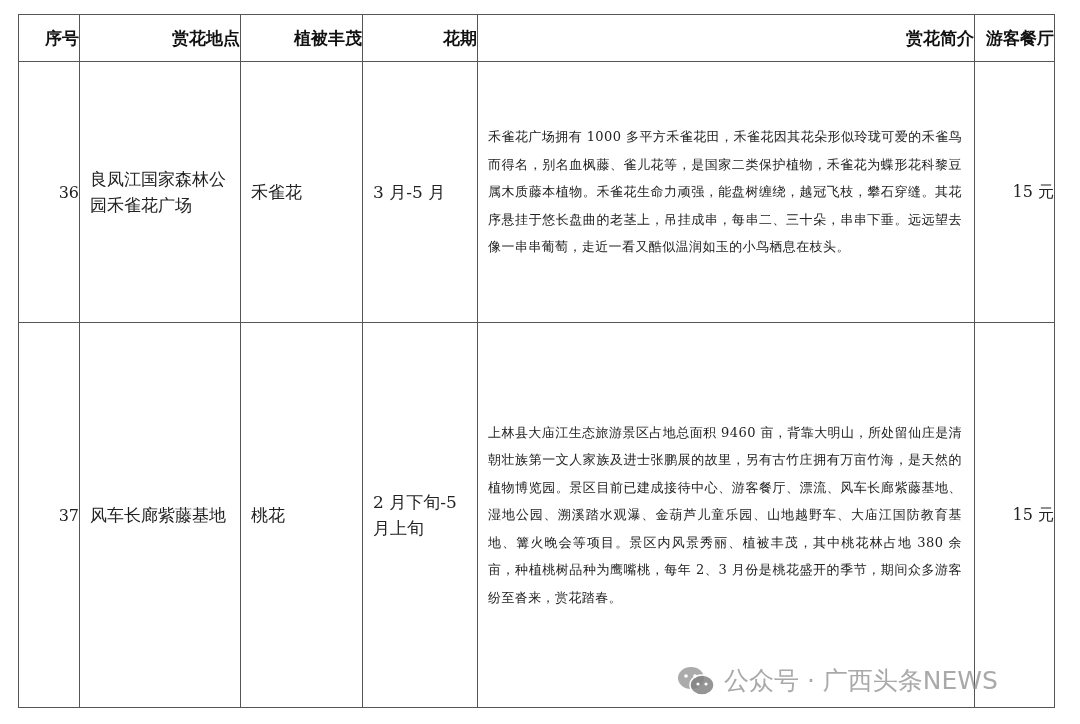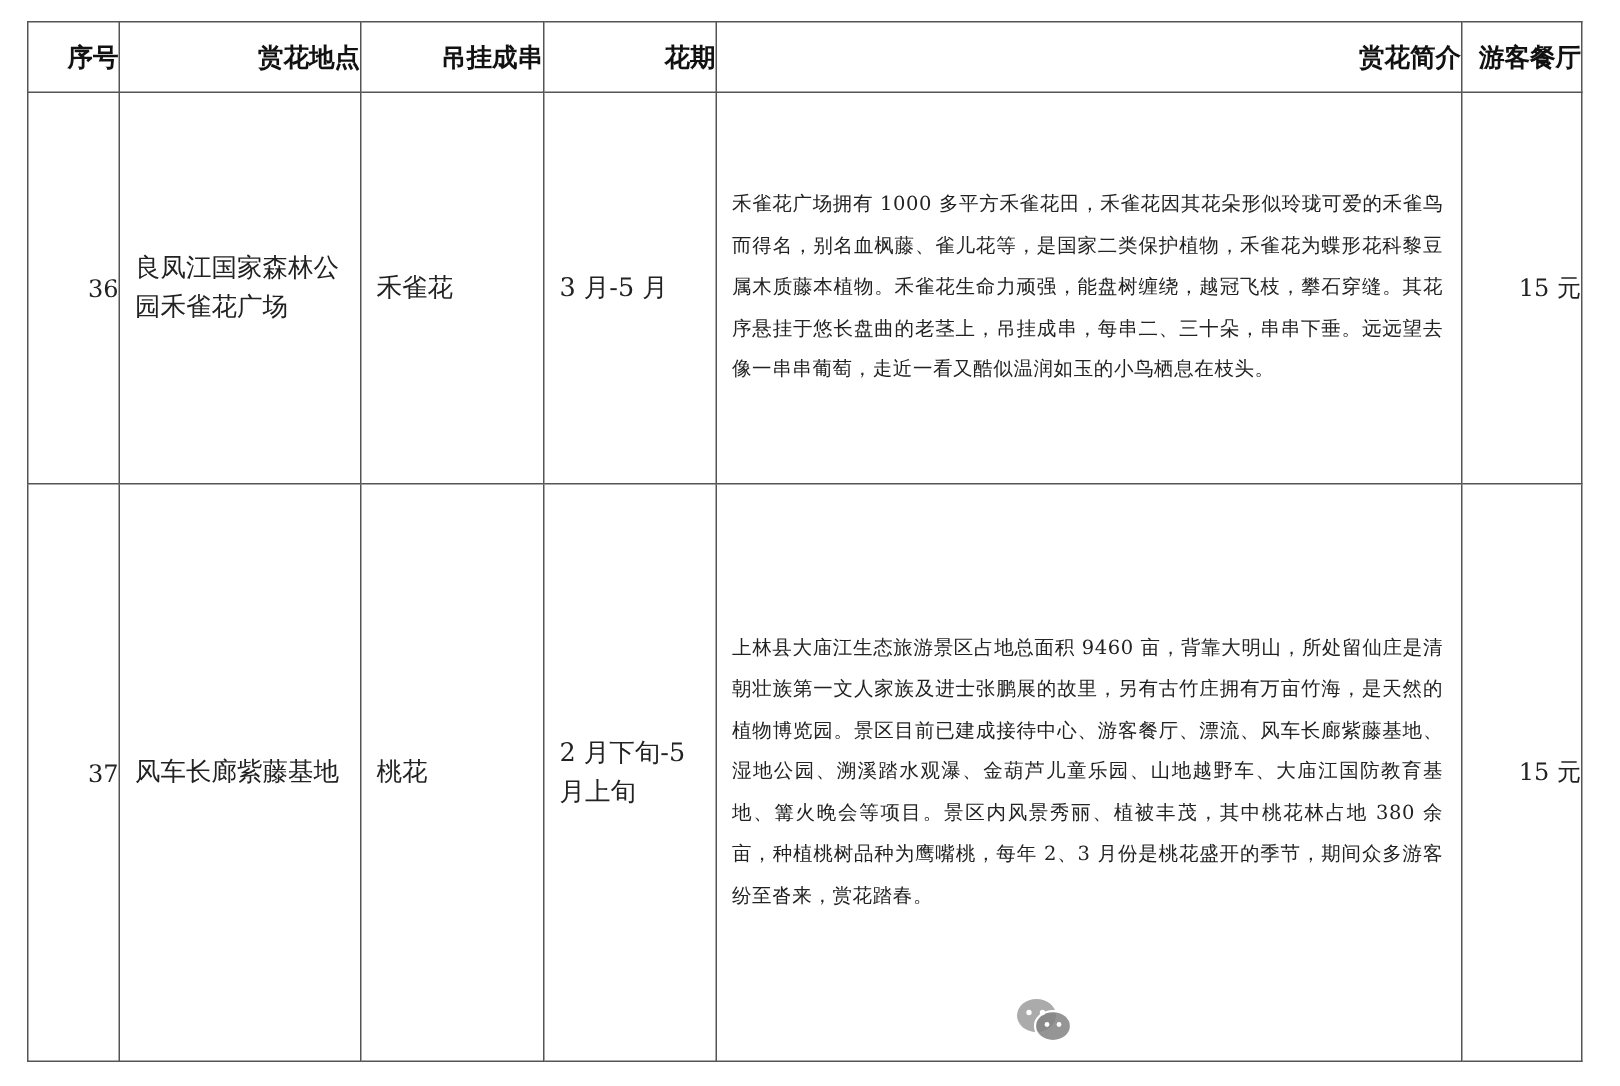--- a/index.html
+++ b/index.html
@@ -31,21 +31,21 @@
       <col class="c-loc">
       <col class="c-kind">
       <col class="c-per">
       <col class="c-desc">
       <col class="c-price">
   </colgroup>
   <thead>
     <tr>
       <th>序号</th>
       <th>赏花地点</th>
-      <th>吊挂成串</th>
+      <th>植被丰茂</th>
       <th>花期</th>
       <th>赏花简介</th>
       <th>游客餐厅</th>
     </tr>
   </thead>
   <tbody>
     <tr class="r1">
       <td class="cell-idx">36</td>
       <td class="cell-loc">良凤江国家森林公园禾雀花广场</td>
       <td class="cell-kind">禾雀花</td>
@@ -66,20 +66,21 @@
 
 <div class="wm-right">
   <svg class="wechat-icon" viewBox="0 0 40 32">
     <ellipse cx="15" cy="13" rx="13" ry="11" fill="rgba(150,150,150,0.8)"></ellipse>
     <ellipse cx="26" cy="20" rx="12" ry="10" fill="rgba(130,130,130,0.85)" stroke="#fff" stroke-width="1.5"></ellipse>
     <circle cx="10" cy="11" r="1.8" fill="#fff"></circle>
       <circle cx="19" cy="11" r="1.8" fill="#fff"></circle>
     <circle cx="22" cy="19" r="1.6" fill="#fff"></circle>
       <circle cx="30" cy="19" r="1.6" fill="#fff"></circle>
   </svg>
+  <span>公众号 · 广西头条NEWS</span>
 </div>
 
 <div class="wm-left">
   <svg class="logo-icon" viewBox="0 0 38 26">
     <path d="M4 4 L4 22 Q4 24 8 24 L14 24" stroke="rgba(175,175,175,0.9)" stroke-width="3" fill="none"></path>
     <circle cx="20" cy="8" r="5" stroke="rgba(175,175,175,0.9)" stroke-width="2" fill="none"></circle>
     <circle cx="31" cy="8" r="5" stroke="rgba(175,175,175,0.9)" stroke-width="2" fill="none"></circle>
   </svg>
   <span>大数跨境</span>
 </div>

